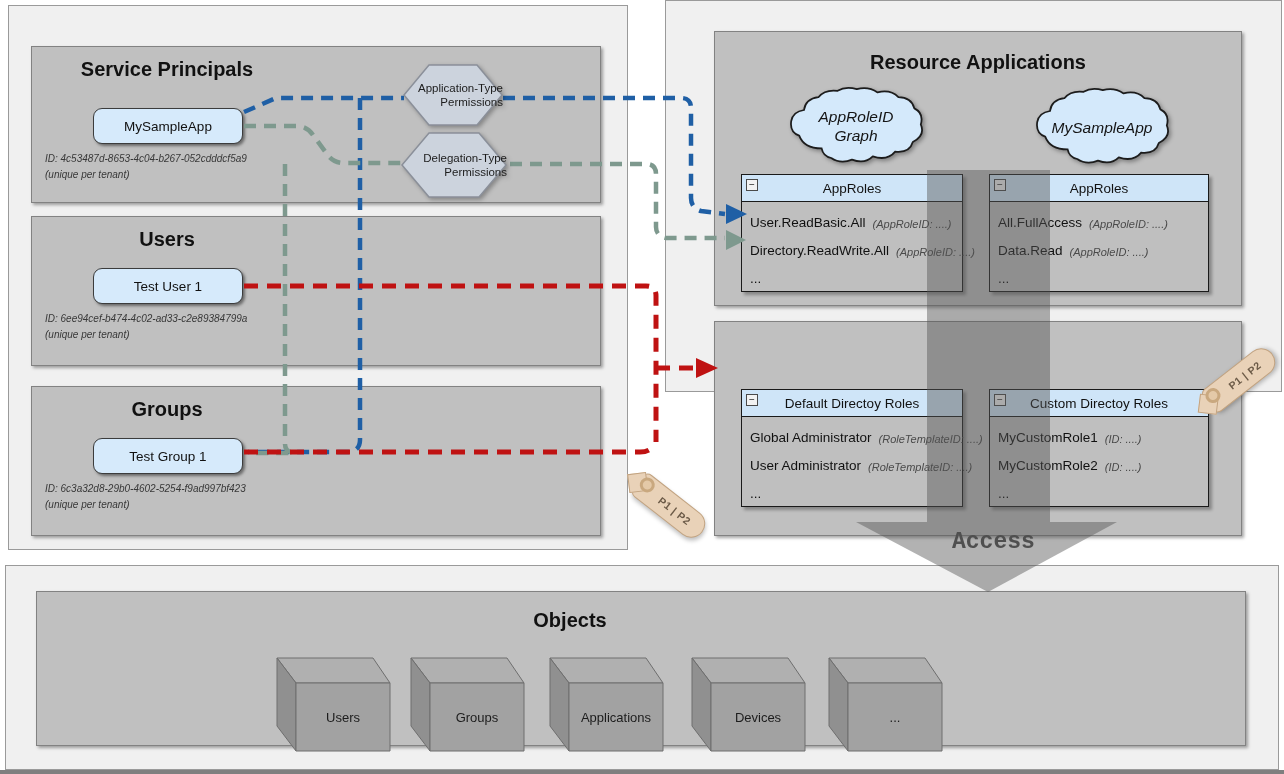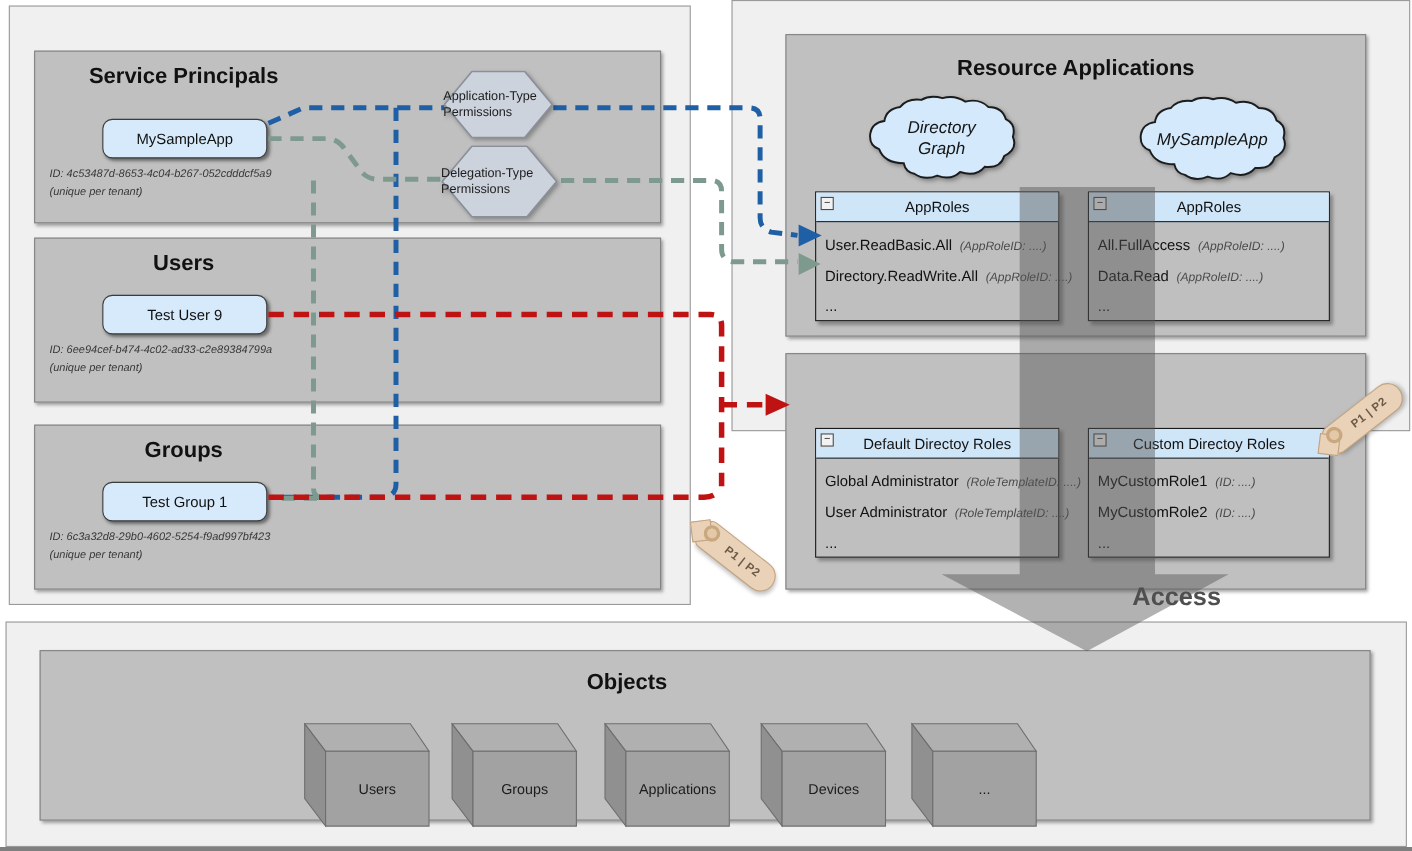--- a/index.html
+++ b/index.html
@@ -17,21 +17,21 @@
 
   .node-btn { position:absolute; width:150px; height:36px; background:#d6eafb;
               border:1.4px solid #3c3c3c; border-radius:9px;
               box-shadow:2px 2px 3px rgba(0,0,0,0.45);
               display:flex; align-items:center; justify-content:center; font-size:13.5px; }
 
   .id-text { position:absolute; font-size:10px; font-style:italic; color:#383838; line-height:16px; }
 
   .hexwrap { position:absolute; filter:drop-shadow(2px 2px 2px rgba(0,0,0,0.3)); }
   .hexlabel { position:absolute; width:100%; top:50%; transform:translateY(-50%);
-              text-align:left; font-size:11.5px; line-height:14px; color:#1c1c1c; }
+              text-align:right; font-size:11.5px; line-height:14px; color:#1c1c1c; }
 
   .cloudwrap { position:absolute; filter:drop-shadow(2px 2px 2px rgba(0,0,0,0.35)); }
   .cloudlabel { position:absolute; width:100%; top:50%; transform:translateY(-50%);
                 text-align:center; font-size:15.5px; font-style:italic; line-height:19px; color:#141414; }
 
   
   .dtable { position:absolute; width:222px; height:118px; background:#bfbfbf;
             border:1px solid #1a1a1a; box-shadow:3px 3px 3px rgba(0,0,0,0.3); z-index:10; }
   .dtable .thead { position:relative; height:27px; background:#cfe5f8;
                    border-bottom:1.4px solid #1a1a1a; display:flex; align-items:center;
@@ -79,21 +79,21 @@
   <div class="graybox" style="left:22px; top:40px; width:570px; height:157px;"></div>
   <div class="sec-title" style="left:22px; top:52px; width:272px;">Service Principals</div>
   <div class="node-btn" style="left:84px; top:102px;">MySampleApp</div>
   <div class="id-text" style="left:36px; top:145px;">
     <div>ID: 4c53487d-8653-4c04-b267-052cdddcf5a9</div>
     <div>(unique per tenant)</div>
   </div>
 
   <div class="graybox" style="left:22px; top:210px; width:570px; height:150px;"></div>
   <div class="sec-title" style="left:22px; top:222px; width:272px;">Users</div>
-  <div class="node-btn" style="left:84px; top:262px;">Test User 9</div>
+  <div class="node-btn" style="left:84px; top:262px;">Test User 1</div>
   <div class="id-text" style="left:36px; top:305px;">
     <div>ID: 6ee94cef-b474-4c02-ad33-c2e89384799a</div>
     <div>(unique per tenant)</div>
   </div>
 
   <div class="graybox" style="left:22px; top:380px; width:570px; height:150px;"></div>
   <div class="sec-title" style="left:22px; top:392px; width:272px;">Groups</div>
   <div class="node-btn" style="left:84px; top:432px;">Test Group 1</div>
   <div class="id-text" style="left:36px; top:475px;">
     <div>ID: 6c3a32d8-29b0-4602-5254-f9ad997bf423</div>
@@ -123,21 +123,21 @@
 <div class="panel" style="left:665px; top:0px; width:617px; height:392px;">
 
   <div class="graybox" style="left:48px; top:30px; width:528px; height:275px;"></div>
   <div class="sec-title" style="left:48px; top:50px; width:528px;">Resource Applications</div>
 
   <div class="cloudwrap" style="left:115px; top:85px; width:150px; height:80px;">
     <svg width="150" height="80" viewBox="0 0 170 100">
       <path d="M42,78 Q20,78 14,62 Q2,58 4,44 Q6,32 20,30 Q22,16 38,14 Q46,4 62,6 Q72,0 86,4 Q100,0 112,8 Q128,4 138,14 Q154,14 158,28 Q170,34 166,48 Q172,62 156,70 Q152,84 134,82 Q124,94 106,88 Q96,98 80,92 Q66,98 54,90 Q44,88 42,78 Z" stroke="#1c1c1c" stroke-width="2.2" fill="#d4e9fb"></path>
     </svg>
     <div class="cloudlabel">
-      <div>Directory</div>
+      <div>AppRoleID</div>
       <div>Graph</div>
     </div>
   </div>
 
   <div class="cloudwrap" style="left:361px; top:86px; width:150px; height:80px;">
     <svg width="150" height="80" viewBox="0 0 170 100">
       <path d="M42,78 Q20,78 14,62 Q2,58 4,44 Q6,32 20,30 Q22,16 38,14 Q46,4 62,6 Q72,0 86,4 Q100,0 112,8 Q128,4 138,14 Q154,14 158,28 Q170,34 166,48 Q172,62 156,70 Q152,84 134,82 Q124,94 106,88 Q96,98 80,92 Q66,98 54,90 Q44,88 42,78 Z" stroke="#1c1c1c" stroke-width="2.2" fill="#d4e9fb"></path>
     </svg>
     <div class="cloudlabel">
       <div>MySampleApp</div>
@@ -280,21 +280,21 @@
 
   <path class="dash-red" d="M244,286 H646 Q656,286 656,296 V442" stroke="#bf1212"></path>
   <path class="dash-red" d="M244,452 H640 Q650,452 654,445" stroke="#bf1212"></path>
   <path class="dash-red" d="M656,368 H694" stroke="#bf1212"></path>
   <polygon points="696,358 718,368 696,378" fill="#bf1212"></polygon>
 </svg>
 
 <svg class="access-arrow" width="1284" height="774">
   <polygon points="927,170 1050,170 1050,522 1117,522 988,592 856,522 927,522" fill="rgba(85,85,85,0.45)"></polygon>
 </svg>
-<div class="access-label" style="left:985px; top:529px; width:125px; text-align:right;">Access</div>
+<div class="access-label" style="left:952px; top:529px; width:125px; text-align:left;font-family:Liberation Mono, monospace;">Access</div>
 
 <div class="tag" style="left:1190px; top:368px; transform:rotate(-38deg);">
   <div class="tag-body"></div>
   <div class="tag-tip"></div>
   <div class="tag-ring"></div>
   <div class="tag-label">P1 | P2</div>
 </div>
 <div class="tag" style="left:620px; top:490px; transform:rotate(38deg);">
   <div class="tag-body"></div>
   <div class="tag-tip"></div>

